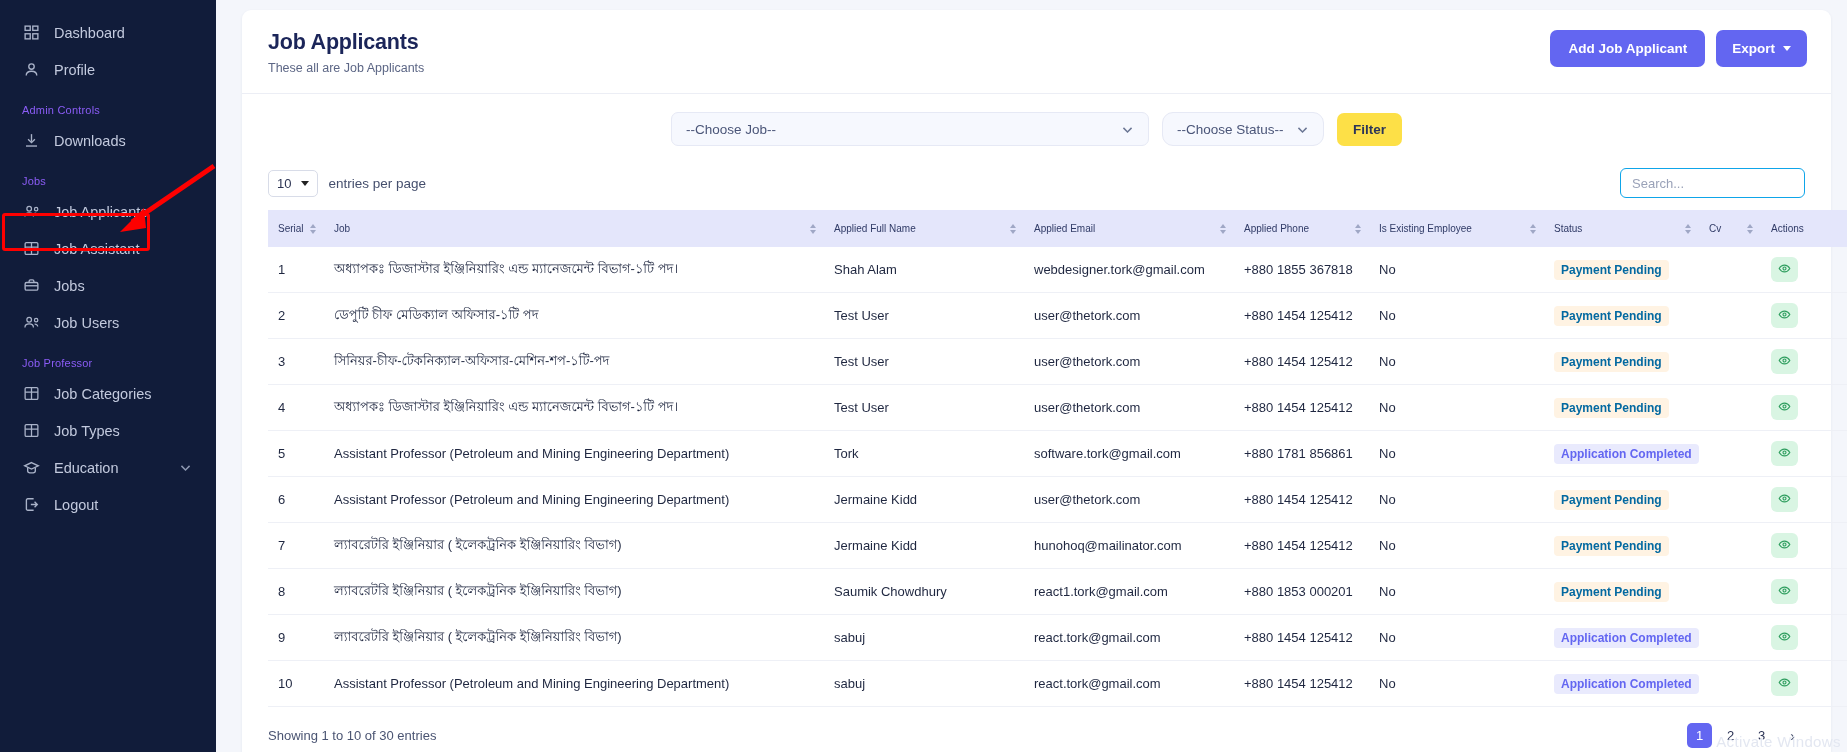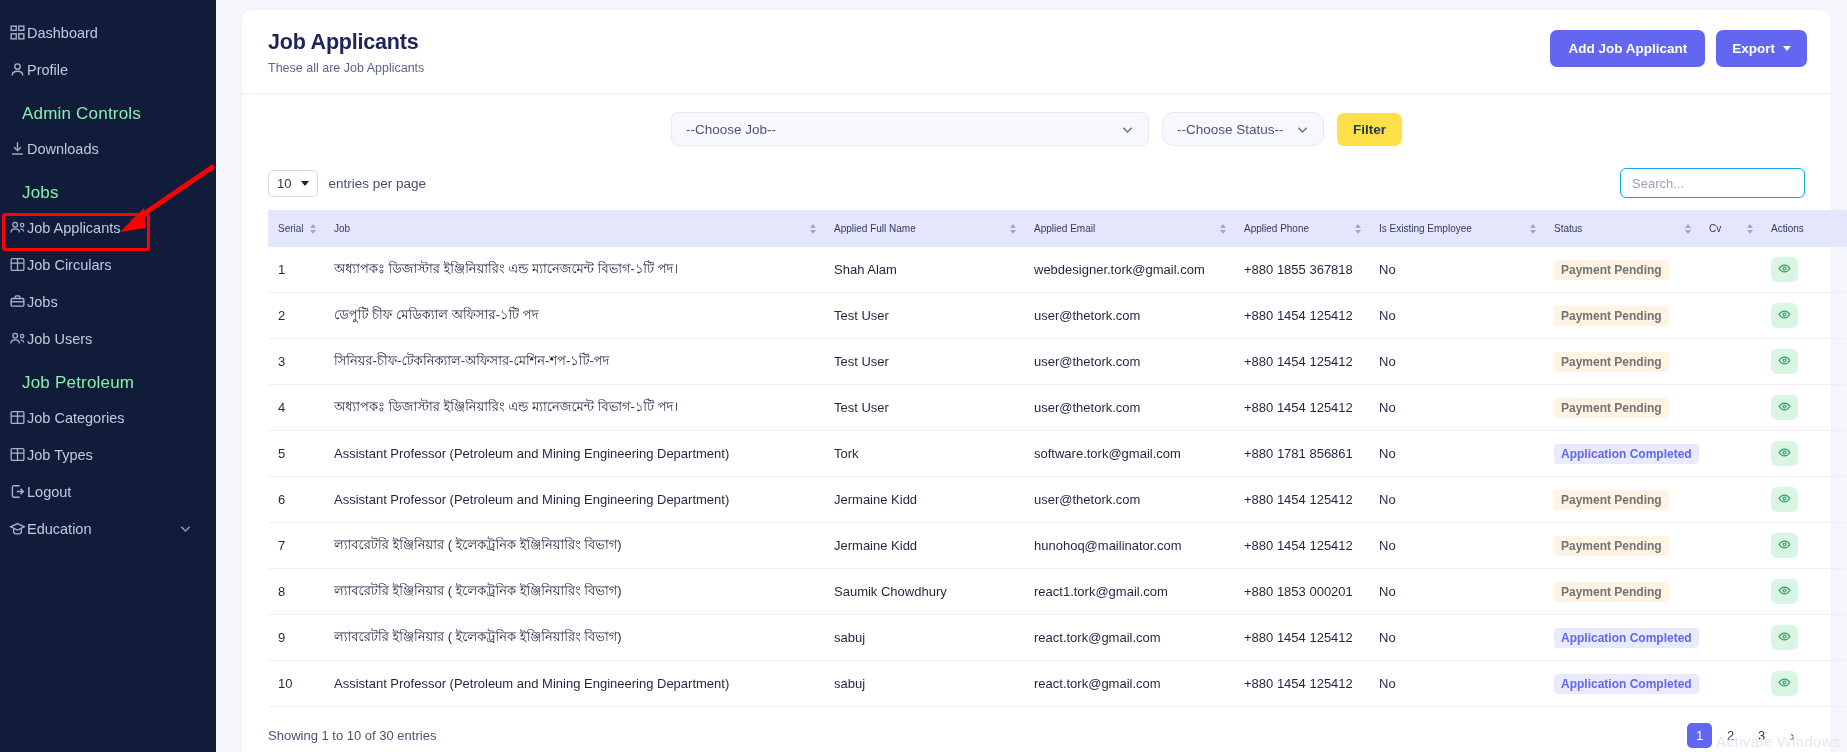--- a/index.html
+++ b/index.html
@@ -13,30 +13,31 @@
 
   
   .sidebar {
     width: 216px; min-width: 216px; height: 752px;
     background: #111c3a;
     padding-top: 14px;
     position: relative;
   }
   .nav-item {
     display: flex; align-items: center;
-    padding: 9px 0 9px 8px;
+    gap: 13px;
+    padding: 9px 0 9px 22px;
     color: #c3cade;
     font-size: 14.5px;
     cursor: pointer;
     white-space: nowrap;
   }
   .nav-icon { width: 19px; height: 19px; display: inline-flex; align-items: center; justify-content: center; color: #aab3c9; flex-shrink: 0; }
   .nav-icon svg { width: 17px; height: 17px; display: block; }
   .sec-label {
-    color: #86efac; font-size: 17px;
+    color: #8b5cf6; font-size: 11px;
     padding: 16px 0 6px 22px;
     letter-spacing: .2px;
   }
   .chev-right { margin-left: auto; margin-right: 24px; color: #8d97b0; display: flex; }
   .chev-right svg { width: 13px; height: 13px; }
 
   
   .hl-box {
     position: absolute;
     left: 2px; top: 213px;
@@ -131,21 +132,21 @@
     padding: 10px 0 10px 10px;
     font-size: 13px; color: #1f2740;
     border-bottom: 1px solid #eef0f6;
     white-space: nowrap; overflow: hidden; text-overflow: ellipsis;
   }
   tbody tr:last-child td { border-bottom: 1px solid #eef0f6; }
   .badge {
     display: inline-block; border-radius: 4px;
     padding: 3px 7px; font-size: 12px; font-weight: bold;
   }
-  .badge.pending { background: #fff3e3; color: #737373; }
+  .badge.pending { background: #fff3e3; color: #0369a1; }
   .badge.completed { background: #e9eafd; color: #6366f1; }
   .eye-btn {
     width: 27px; height: 25px; border-radius: 6px; background: #d9f5e3;
     display: inline-flex; align-items: center; justify-content: center;
     cursor: pointer; border: none;
   }
   .eye-btn svg { width: 13px; height: 13px; color: #2f9e5f; }
 
   
   .tbl-footer {
@@ -230,21 +231,21 @@
           </span>
           <span>Job Applicants</span>
         </div>
         <div class="nav-item">
           <span class="nav-icon">
             <svg viewBox="0 0 20 20" fill="none" stroke="currentColor" stroke-width="1.5">
               <rect x="2.5" y="3" width="15" height="14" rx="1.5"></rect>
               <path d="M2.5 8.3h15M10 3v14"></path>
             </svg>
           </span>
-          <span>Job Circulars</span>
+          <span>Job Assistant</span>
         </div>
         <div class="nav-item">
           <span class="nav-icon">
             <svg viewBox="0 0 20 20" fill="none" stroke="currentColor" stroke-width="1.6">
               <rect x="2.5" y="6.5" width="15" height="9" rx="1.8"></rect>
               <path d="M7.2 6.5V5a1.6 1.6 0 011.6-1.6h2.4A1.6 1.6 0 0112.8 5v1.5"></path>
               <path d="M2.5 10.3h15"></path>
             </svg>
           </span>
           <span>Jobs</span>
@@ -253,61 +254,61 @@
           <span class="nav-icon">
             <svg viewBox="0 0 22 20" fill="none" stroke="currentColor" stroke-width="1.6">
               <circle cx="8" cy="6.5" r="3"></circle>
               <path d="M2.5 16.5c0-3 2.5-4.6 5.5-4.6s5.5 1.6 5.5 4.6"></path>
               <circle cx="17" cy="7" r="2.2"></circle>
               <path d="M15 12.2c2.2-.2 4 .9 4 3"></path>
             </svg>
           </span>
           <span>Job Users</span>
         </div>
-        <div class="sec-label">Job Petroleum</div>
+        <div class="sec-label">Job Professor</div>
         <div class="nav-item">
           <span class="nav-icon">
             <svg viewBox="0 0 20 20" fill="none" stroke="currentColor" stroke-width="1.5">
               <rect x="2.5" y="3" width="15" height="14" rx="1.5"></rect>
               <path d="M2.5 8.3h15M10 3v14"></path>
             </svg>
           </span>
           <span>Job Categories</span>
         </div>
         <div class="nav-item">
           <span class="nav-icon">
             <svg viewBox="0 0 20 20" fill="none" stroke="currentColor" stroke-width="1.5">
               <rect x="2.5" y="3" width="15" height="14" rx="1.5"></rect>
               <path d="M2.5 8.3h15M10 3v14"></path>
             </svg>
           </span>
           <span>Job Types</span>
-        </div>
-        <div class="nav-item">
-          <span class="nav-icon">
-            <svg viewBox="0 0 20 20" fill="none" stroke="currentColor" stroke-width="1.6">
-              <path d="M12.5 3.2H5.6A1.6 1.6 0 004 4.8v10.4a1.6 1.6 0 001.6 1.6h6.9"></path>
-              <path d="M9.2 10h7.3M13.6 6.8L16.8 10l-3.2 3.2"></path>
-            </svg>
-          </span>
-          <span>Logout</span>
         </div>
         <div class="nav-item">
           <span class="nav-icon">
             <svg viewBox="0 0 20 20" fill="none" stroke="currentColor" stroke-width="1.6">
               <path d="M10 4.2L18 8l-8 3.8L2 8l8-3.8z"></path>
               <path d="M5.5 10v4c0 1.3 2 2.3 4.5 2.3s4.5-1 4.5-2.3v-4"></path>
             </svg>
           </span>
           <span>Education</span>
           <span class="chev-right">
             <svg viewBox="0 0 16 16" fill="none" stroke="currentColor" stroke-width="1.8">
               <path d="M3 6l5 5 5-5"></path>
             </svg>
           </span>
+        </div>
+        <div class="nav-item">
+          <span class="nav-icon">
+            <svg viewBox="0 0 20 20" fill="none" stroke="currentColor" stroke-width="1.6">
+              <path d="M12.5 3.2H5.6A1.6 1.6 0 004 4.8v10.4a1.6 1.6 0 001.6 1.6h6.9"></path>
+              <path d="M9.2 10h7.3M13.6 6.8L16.8 10l-3.2 3.2"></path>
+            </svg>
+          </span>
+          <span>Logout</span>
         </div>
       </div>
 
     <div class="hl-box"></div>
     <svg class="arrow-svg" viewBox="0 0 110 80">
       <line x1="104" y1="6" x2="22" y2="62" stroke="#fe0000" stroke-width="5"></line>
       <polygon points="10,72 34,48 36,68" fill="#fe0000"></polygon>
     </svg>
   </aside>
 

